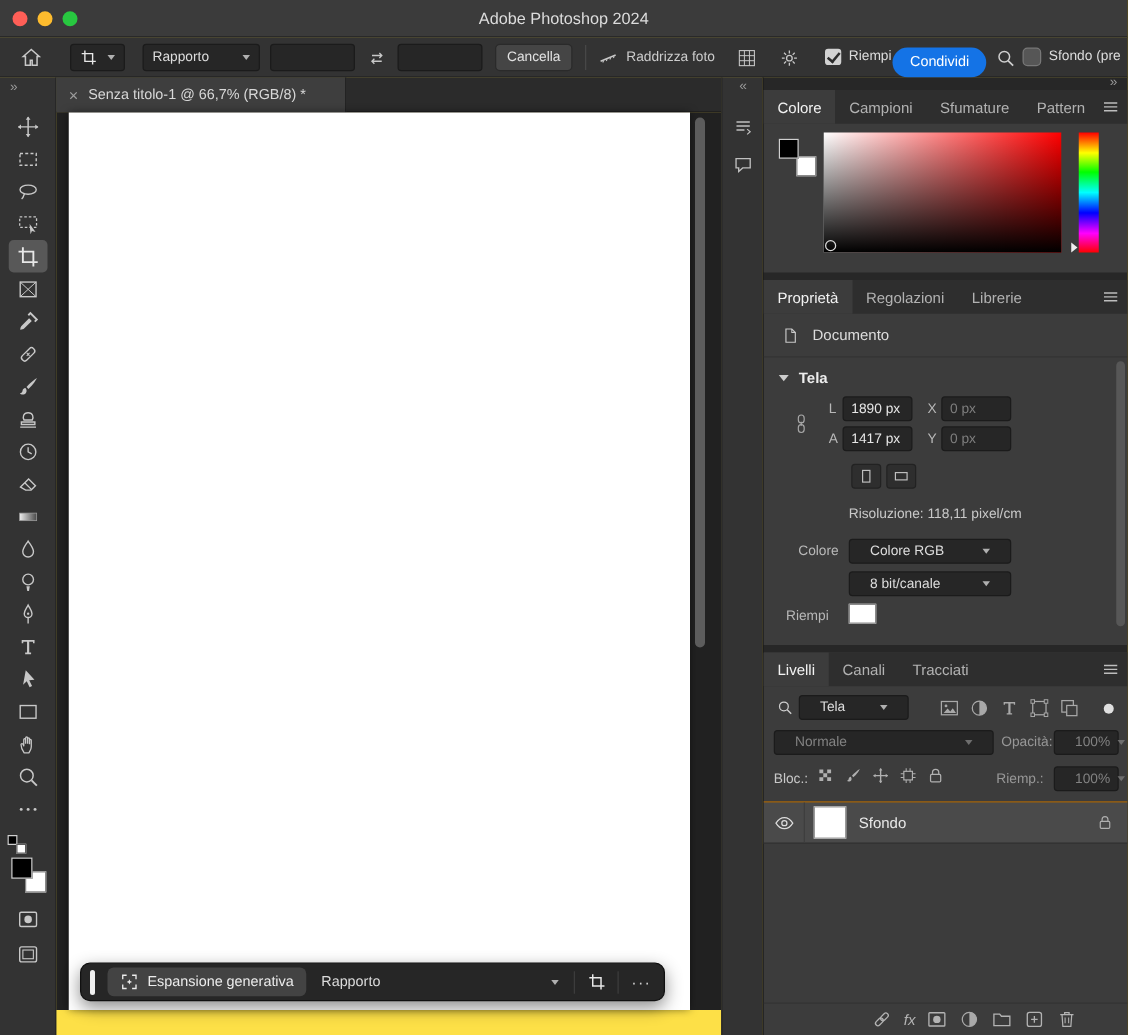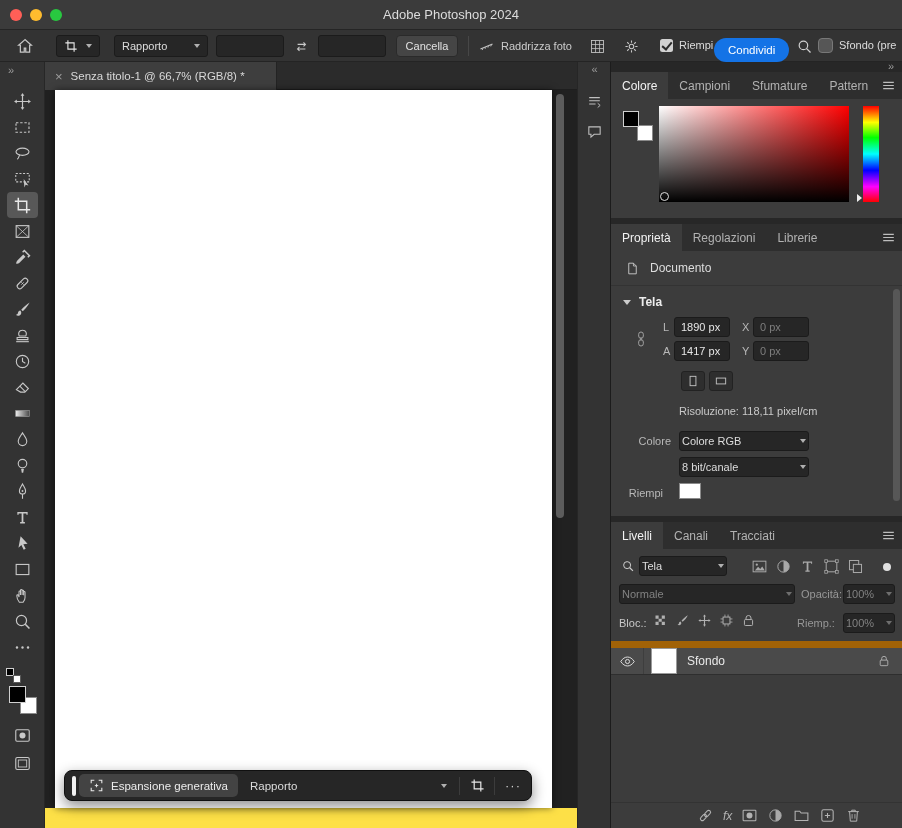--- a/index.html
+++ b/index.html
@@ -91,44 +91,44 @@
 .doc-row{left:0;top:4px;width:292px;height:26px;display:flex;align-items:center;gap:10px;padding:0 14px;font-size:12px;color:#ddd}
 .hr{left:0;top:34px;width:292px;height:1px;background:#333}
 .sec-head{left:12px;top:44px;display:flex;align-items:center;gap:8px;font-size:12px;color:#ededed;font-weight:bold}
 .tri-down{width:0;height:0;border-left:4px solid transparent;border-right:4px solid transparent;border-top:5px solid #ccc}
 .flabel{font-size:11px;color:#b8b8b8}
 .pin{width:56px;height:20px;background:#262626;border:1px solid #1b1b1b;border-radius:3px;font-size:11px;color:#e6e6e6;display:flex;align-items:center;padding:0 6px}
 .pin.dimtxt{color:#7e7e7e}
 .orient{left:70px;top:120px;display:flex;gap:4px}
 .obtn{width:24px;height:20px;background:#2e2e2e;border:1px solid #222;border-radius:3px;display:flex;align-items:center;justify-content:center}
 .resol{left:68px;top:154px;font-size:11px;color:#c9c9c9}
-.psel{height:20px;background:#262626;border:1px solid #1b1b1b;border-radius:3px;display:flex;align-items:center;gap:6px;padding:0 2px;font-size:11px;color:#ddd}
+.psel{height:20px;background:#262626;border:1px solid #1b1b1b;border-radius:3px;display:flex;align-items:center;gap:6px;padding:0 16px;font-size:11px;color:#ddd}
 .psel .chev{margin-left:auto}
 .psel.dimtxt{color:#828282}
 .psel.dimtxt .chev{border-top-color:#6e6e6e}
 .fill-swatch{left:68px;top:232px;width:22px;height:16px;background:#fff;border:1px solid #8a8a8a}
 .pscroll{right:3px;top:38px;width:7px;height:212px;background:#575757;border-radius:3.5px}
 
 
 .lficons{left:140px;top:9px;display:flex;gap:7px}
 .ltoggle{left:272px;top:14px;width:8px;height:8px;border-radius:50%;background:#e0e0e0}
 .lkicons{left:42px;top:64px;display:flex;gap:7px}
 .layer-list{left:0;top:92px;width:292px}
-.layer-row{height:34px;background:#4a4a4a;border-top:7px solid #a16207;border-bottom:1px solid #2e2e2e;display:flex;align-items:center}
+.layer-row{height:34px;background:#4a4a4a;border-top:1px solid #a16207;border-bottom:1px solid #2e2e2e;display:flex;align-items:center}
 .eye-box{width:33px;height:100%;display:flex;align-items:center;justify-content:center;border-right:1px solid #3e3e3e}
 .thumb{width:26px;height:26px;background:#fff;border:1px solid #9a9a9a;margin-left:7px;flex:none}
 .lname{margin-left:10px;font-size:12px;color:#e8e8e8;flex:1}
 .llock{margin-right:12px}
 .lbottom{left:0;bottom:0;width:292px;height:26px;display:flex;align-items:center;gap:9px;padding-left:86px;border-top:1px solid #333}
 .fxtxt{font-size:12px;font-style:italic;color:#b3b3b3}
 
 
 .taskbar{position:absolute;left:64px;top:770px;width:468px;height:31px;background:#262626;border:1px solid #101010;border-radius:8px;box-shadow:0 5px 14px rgba(0,0,0,.45);display:flex;align-items:center}
 .grip{width:4px;height:20px;background:#f0f0f0;border-radius:2px;margin-left:7px;flex:none}
-.gen-btn{margin-left:3px;height:23px;background:#434343;border-radius:5px;display:flex;align-items:center;gap:7px;padding:11px 10px;font-size:11.5px;color:#ececec;flex:none}
+.gen-btn{margin-left:10px;height:23px;background:#434343;border-radius:5px;display:flex;align-items:center;gap:7px;padding:11px 10px;font-size:11.5px;color:#ececec;flex:none}
 .tb-select{flex:1;display:flex;align-items:center;padding:0 12px;font-size:11.5px;color:#dcdcdc}
 .tb-select .chev{margin-left:auto}
 .tb-sep{width:1px;height:18px;background:#3c3c3c;flex:none}
 .tb-crop{width:34px;display:flex;justify-content:center;flex:none}
 .tb-more{width:36px;text-align:center;color:#cfcfcf;font-size:13px;letter-spacing:1px;flex:none}
 
 
 .statusbar{position:absolute;left:45px;top:808px;width:532px;height:20px;background:#333;border-top:1px solid #262626}
 .statusbar>*{position:absolute}
 .sb-zoom{left:12px;top:4px;font-size:11px;color:#e3e3e3}

